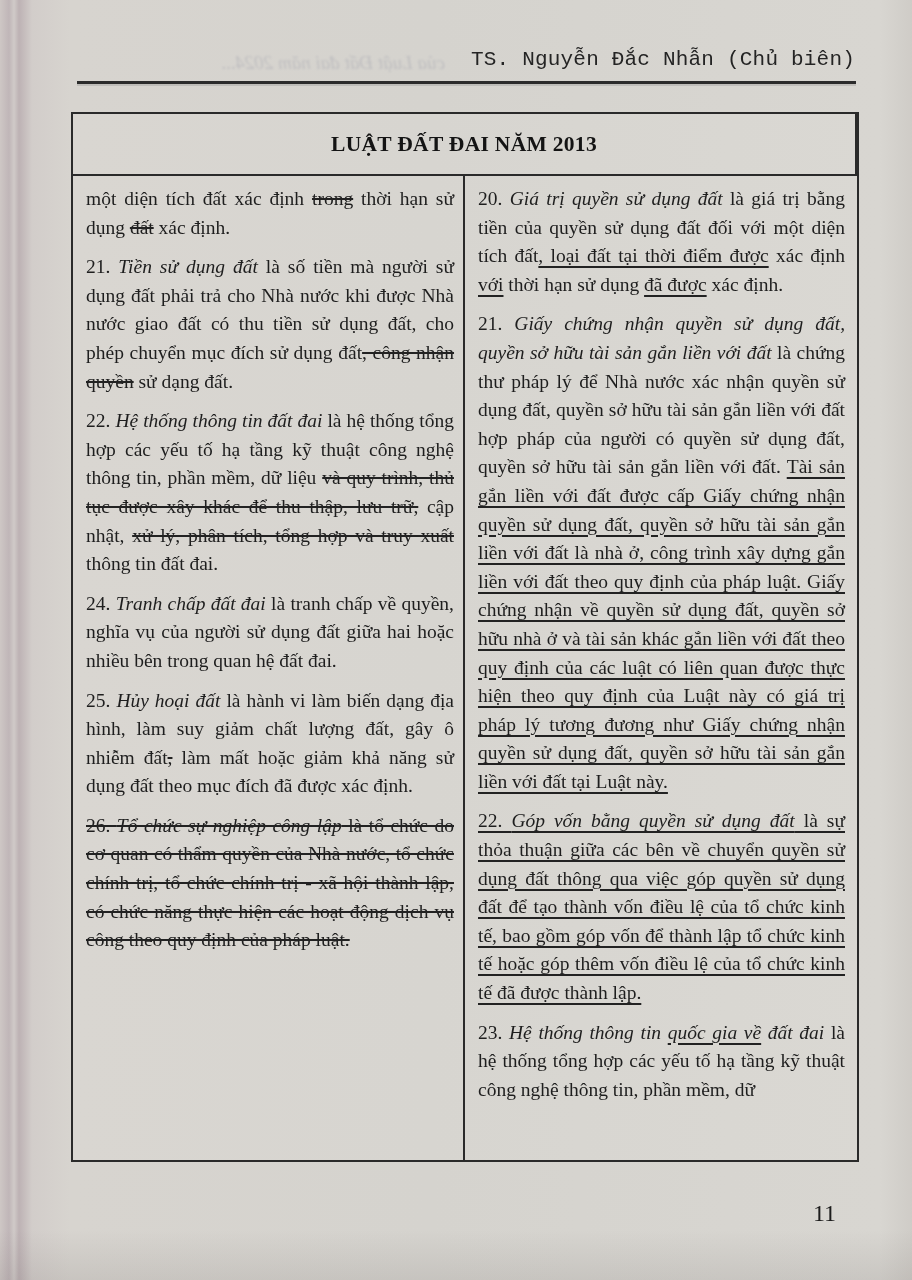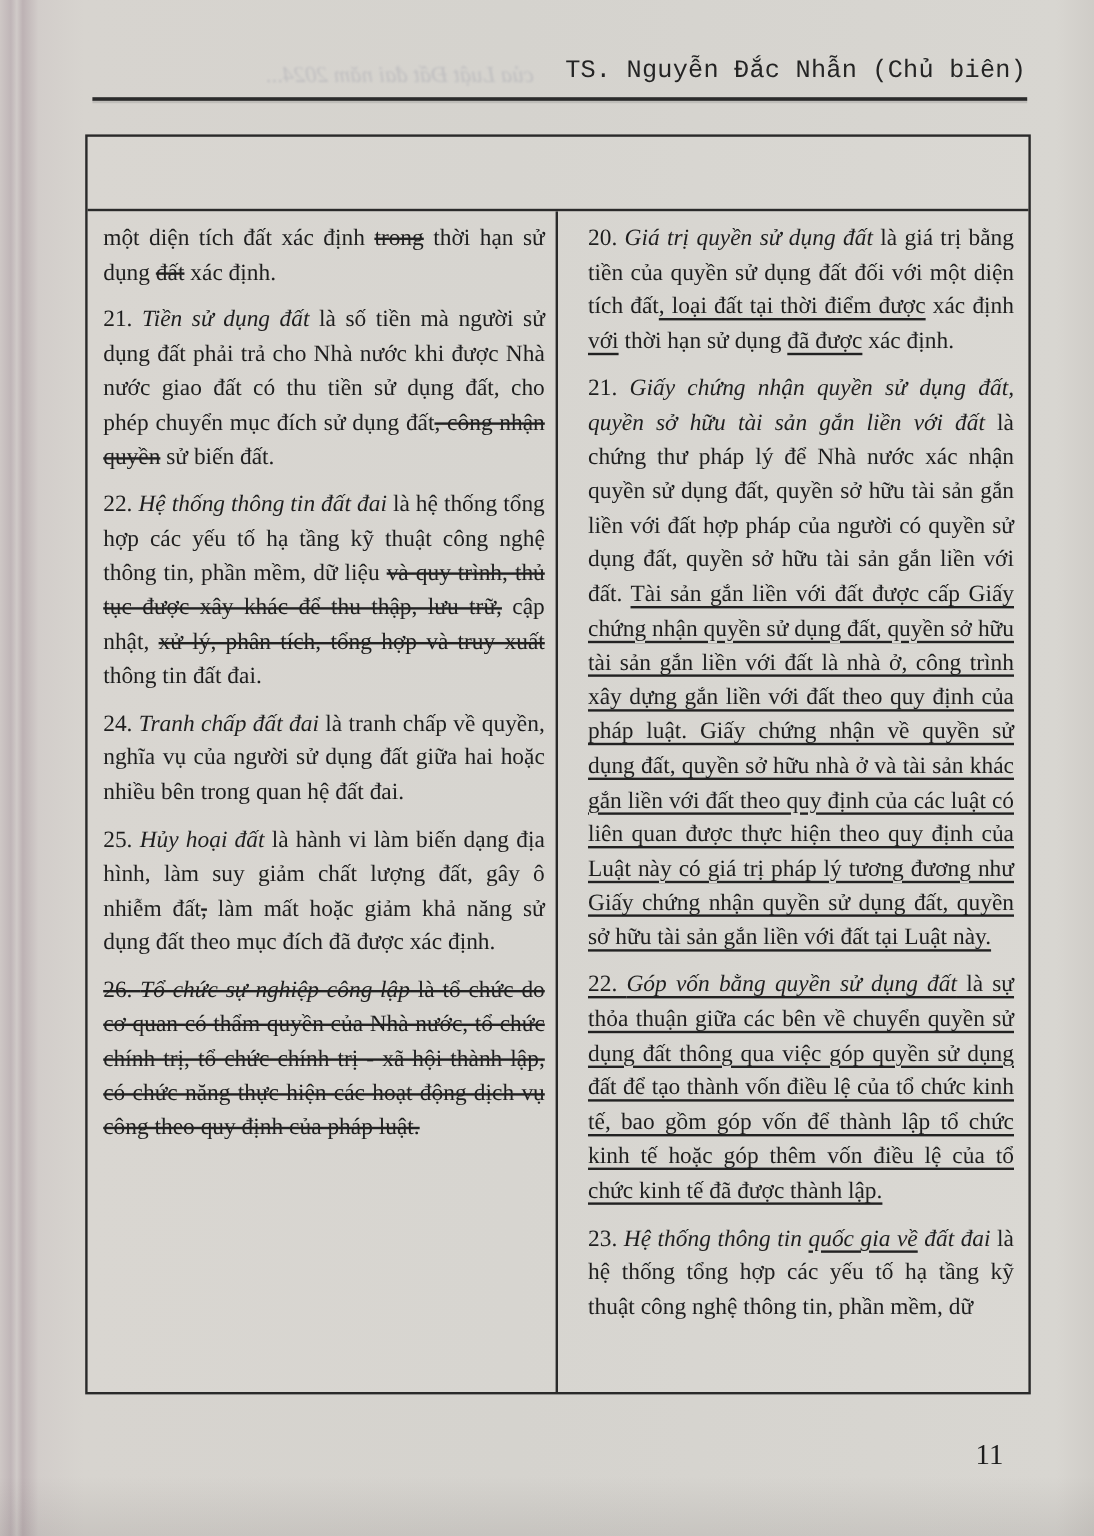--- a/index.html
+++ b/index.html
@@ -95,21 +95,21 @@
     box-sizing: border-box;
     overflow: hidden;
   }
   .cell.left {
     flex: 0 0 392px;
     border-right: 2.5px solid #2a2a2a;
     padding: 9px 9px 0 13px;
   }
   .cell.right {
     flex: 1 1 auto;
-    padding: 9px 12px 0 25px;
+    padding: 9px 12px 0 13px;
   }
   .cell p {
     margin: 0 0 11px 0;
     font-size: 19.5px;
     line-height: 28.6px;
     text-align: justify;
     color: #1e1e1e;
   }
   
   .it { font-style: italic; }
@@ -131,25 +131,26 @@
 <div class="sheet">
 
   <div class="bleed-text">của Luật Đất đai năm 2024...</div>
 
   <div class="running-header">TS. Nguyễn Đắc Nhẫn (Chủ biên)</div>
 
   <div class="header-rule"></div>
 
   <div class="cmp-table">
     <div class="thead">
+      <div class="th">LUẬT ĐẤT ĐAI NĂM 2013</div>
     </div>
     <div class="tbody">
       <div class="cell left">
         <p><span>một diện tích đất xác định </span><span class="st">trong</span><span> thời hạn sử dụng </span><span class="st">đất</span><span> xác định.</span></p>
-        <p><span>21. </span><span class="it">Tiền sử dụng đất</span><span> là số tiền mà người sử dụng đất phải trả cho Nhà nước khi được Nhà nước giao đất có thu tiền sử dụng đất, cho phép chuyển mục đích sử dụng đất</span><span class="st">, công nhận quyền</span><span> sử biến đất.</span></p>
+        <p><span>21. </span><span class="it">Tiền sử dụng đất</span><span> là số tiền mà người sử dụng đất phải trả cho Nhà nước khi được Nhà nước giao đất có thu tiền sử dụng đất, cho phép chuyển mục đích sử dụng đất</span><span class="st">, công nhận quyền</span><span> sử dạng đất.</span></p>
         <p><span>22. </span><span class="it">Hệ thống thông tin đất đai</span><span> là hệ thống tổng hợp các yếu tố hạ tầng kỹ thuật công nghệ thông tin, phần mềm, dữ liệu </span><span class="st">và quy trình, thủ tục được xây khác để thu thập, lưu trữ,</span><span> cập nhật, </span><span class="st">xử lý, phân tích, tổng hợp và truy xuất</span><span> thông tin đất đai.</span></p>
         <p><span>24. </span><span class="it">Tranh chấp đất đai</span><span> là tranh chấp về quyền, nghĩa vụ của người sử dụng đất giữa hai hoặc nhiều bên trong quan hệ đất đai.</span></p>
         <p><span>25. </span><span class="it">Hủy hoại đất</span><span> là hành vi làm biến dạng địa hình, làm suy giảm chất lượng đất, gây ô nhiễm đất</span><span class="st">,</span><span> làm mất hoặc giảm khả năng sử dụng đất theo mục đích đã được xác định.</span></p>
         <p><span class="st">26. </span><span class="it st">Tổ chức sự nghiệp công lập</span><span class="st"> là tổ chức do cơ quan có thẩm quyền của Nhà nước, tổ chức chính trị, tổ chức chính trị - xã hội thành lập, có chức năng thực hiện các hoạt động dịch vụ công theo quy định của pháp luật.</span></p>
       </div>
       <div class="cell right">
         <p><span>20. </span><span class="it">Giá trị quyền sử dụng đất</span><span> là giá trị bằng tiền của quyền sử dụng đất đối với một diện tích đất</span><span class="un">, loại đất tại thời điểm được</span><span> xác định </span><span class="un">với</span><span> thời hạn sử dụng </span><span class="un">đã được</span><span> xác định.</span></p>
         <p><span>21. </span><span class="it">Giấy chứng nhận quyền sử dụng đất, quyền sở hữu tài sản gắn liền với đất</span><span> là chứng thư pháp lý để Nhà nước xác nhận quyền sử dụng đất, quyền sở hữu tài sản gắn liền với đất hợp pháp của người có quyền sử dụng đất, quyền sở hữu tài sản gắn liền với đất. </span><span class="un">Tài sản gắn liền với đất được cấp Giấy chứng nhận quyền sử dụng đất, quyền sở hữu tài sản gắn liền với đất là nhà ở, công trình xây dựng gắn liền với đất theo quy định của pháp luật. Giấy chứng nhận về quyền sử dụng đất, quyền sở hữu nhà ở và tài sản khác gắn liền với đất theo quy định của các luật có liên quan được thực hiện theo quy định của Luật này có giá trị pháp lý tương đương như Giấy chứng nhận quyền sử dụng đất, quyền sở hữu tài sản gắn liền với đất tại Luật này.</span></p>
         <p><span class="un">22. </span><span class="it un">Góp vốn bằng quyền sử dụng đất</span><span class="un"> là sự thỏa thuận giữa các bên về chuyển quyền sử dụng đất thông qua việc góp quyền sử dụng đất để tạo thành vốn điều lệ của tổ chức kinh tế, bao gồm góp vốn để thành lập tổ chức kinh tế hoặc góp thêm vốn điều lệ của tổ chức kinh tế đã được thành lập.</span></p>
         <p><span>23. </span><span class="it">Hệ thống thông tin </span><span class="it un">quốc gia về</span><span class="it"> đất đai</span><span> là hệ thống tổng hợp các yếu tố hạ tầng kỹ thuật công nghệ thông tin, phần mềm, dữ</span></p>

